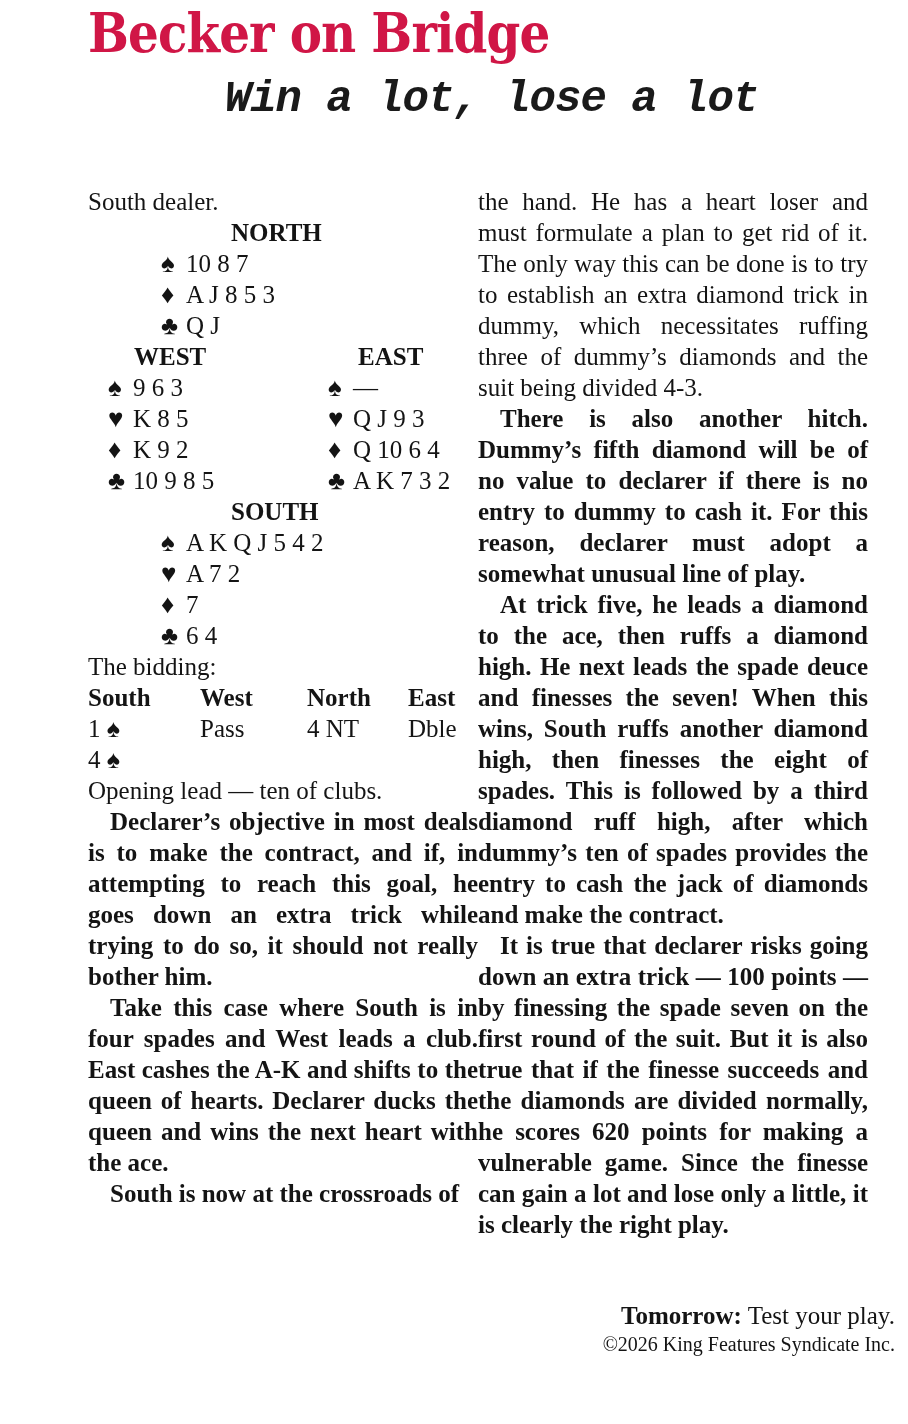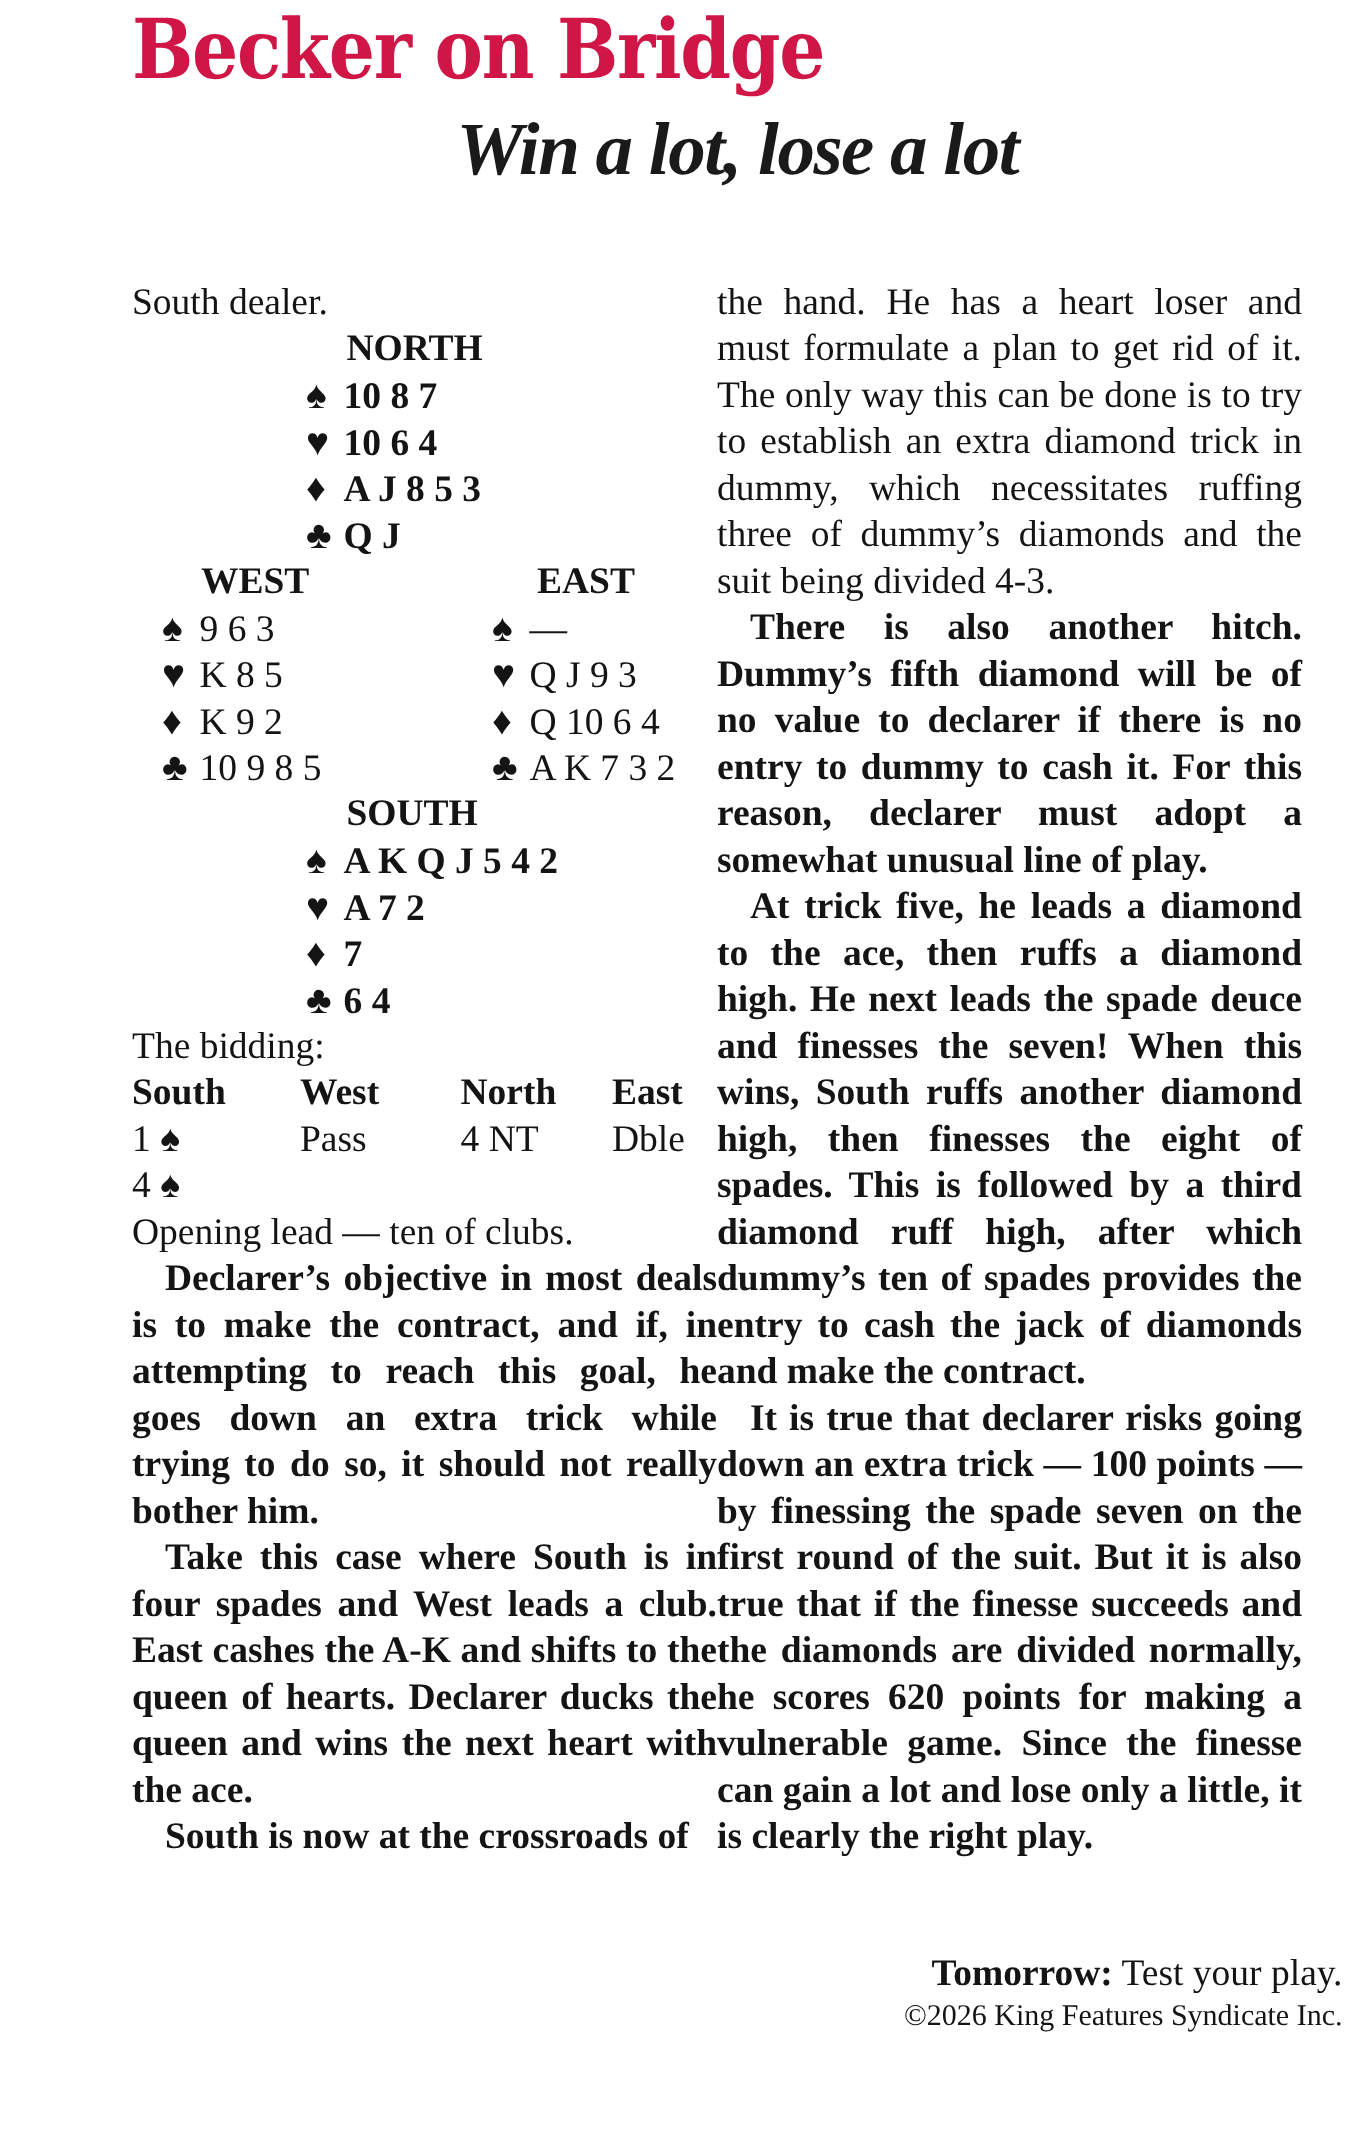--- a/index.html
+++ b/index.html
@@ -18,36 +18,36 @@
     font-size:55px;line-height:58px;
     letter-spacing:-1px;
     transform:scaleX(0.88);
     transform-origin:left top;
     color:#d01646;
     white-space:nowrap;
   }
   .subtitle{
     position:absolute;left:88px;top:74px;width:807px;
     text-align:center;
-    font-family:Liberation Serif, serif;
+    font-family:Liberation Mono, monospace;
     font-weight:bold;font-style:italic;
-    font-size:50px;line-height:50px;
+    font-size:44px;line-height:50px;
     letter-spacing:-1px;
     color:#1a1a1a;
   }
   .col{
     position:absolute;top:186px;width:390px;
     font-size:25px;line-height:31px;
   }
   .col-left{left:88px;}
   .col-right{left:478px;}
   .line{height:31px;white-space:nowrap;}
   .bold{font-weight:bold;}
   .hand-label-ns{margin-left:143px;font-weight:bold;}
-  .hand-rows-ns{margin-left:116px;font-weight:bold;}
+  .hand-rows-ns{margin-left:73px;}
   .card-row{height:31px;white-space:nowrap;}
   .suit-icon{display:inline-block;width:25px;font-size:26px;}
   .ew-wrap{position:relative;height:155px;}
   .west-block{position:absolute;left:20px;top:0;}
   .west-block .hand-label-ew{margin-left:26px;font-weight:bold;}
   .east-block{position:absolute;left:240px;top:0;}
   .east-block .hand-label-ew{margin-left:30px;font-weight:bold;}
   .bid-row{position:relative;height:31px;}
   .bid-c{position:absolute;top:0;white-space:nowrap;}
   .bid-c0{left:0;}
@@ -72,21 +72,20 @@
   <div class="subtitle">Win a lot, lose a lot</div>
 
   <div class="col col-left">
 
     <div class="line">South dealer.</div>
 
     <div>
       <div class="line hand-label-ns">NORTH</div>
       <div class="hand-rows-ns">
         <div class="card-row"><span class="suit-icon">♠</span><span>10 8 7</span></div>
-        <div class="card-row"><span class="suit-icon">♥</span><span>10 6 4</span></div>
         <div class="card-row"><span class="suit-icon">♦</span><span>A J 8 5 3</span></div>
         <div class="card-row"><span class="suit-icon">♣</span><span>Q J</span></div>
       </div>
     </div>
 
     <div class="ew-wrap">
       <div class="west-block">
         <div class="line hand-label-ew">WEST</div>
         <div class="card-row"><span class="suit-icon">♠</span><span>9 6 3</span></div>
         <div class="card-row"><span class="suit-icon">♥</span><span>K 8 5</span></div>

